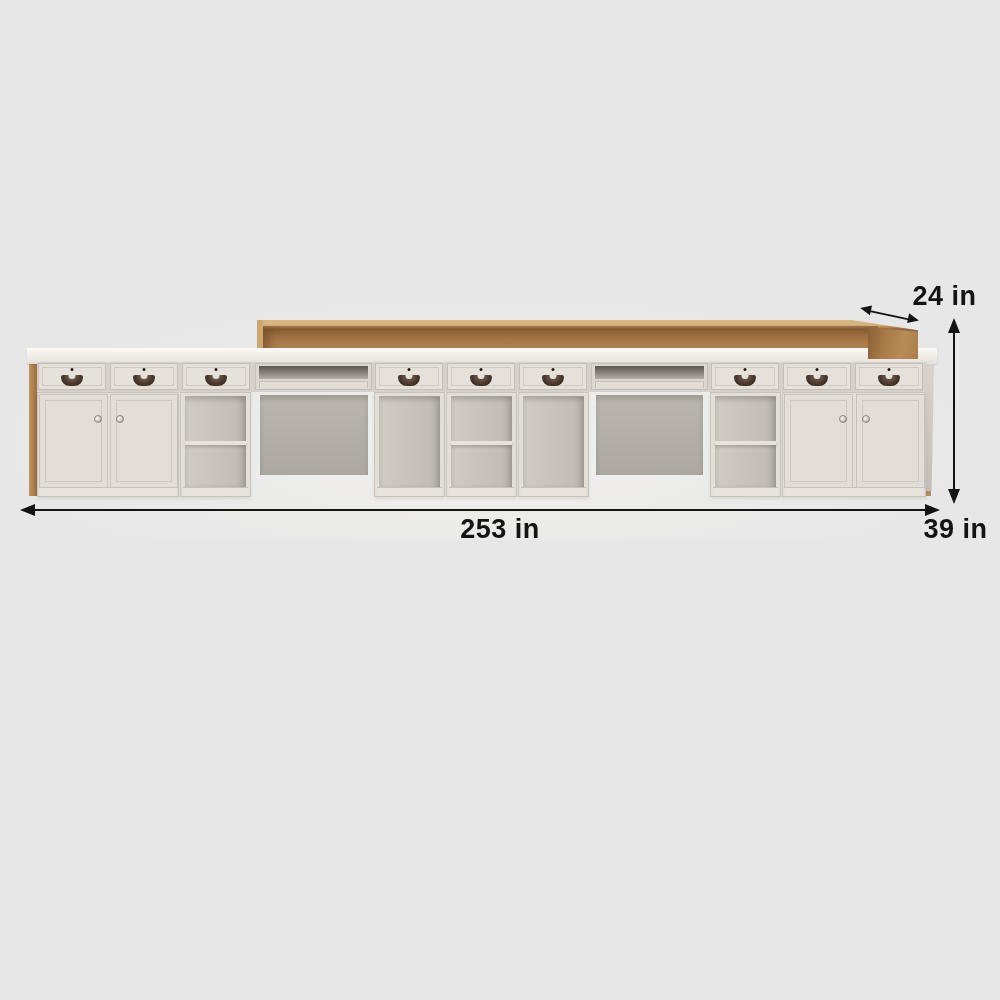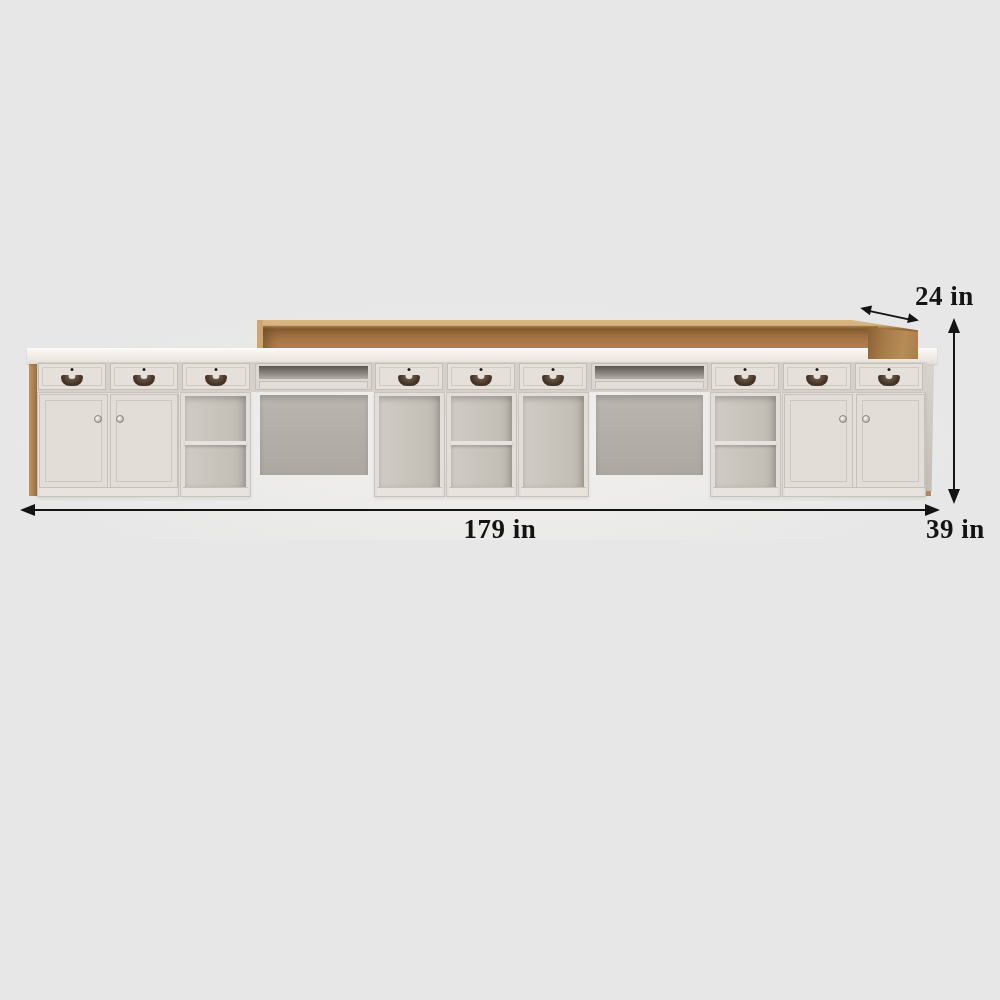--- a/index.html
+++ b/index.html
@@ -76,21 +76,21 @@
   .dline-v{position:absolute;top:13px;bottom:13px;left:7px;width:2px;background:#141414;}
   .ah{position:absolute;width:0;height:0;}
   .ah.left {left:0;top:2px;border-top:6px solid transparent;border-bottom:6px solid transparent;border-right:15px solid #141414;}
   .ah.right{right:0;top:2px;border-top:6px solid transparent;border-bottom:6px solid transparent;border-left:15px solid #141414;}
   .ah.up   {top:0;left:2px;border-left:6px solid transparent;border-right:6px solid transparent;border-bottom:15px solid #141414;}
   .ah.down {bottom:0;left:2px;border-left:6px solid transparent;border-right:6px solid transparent;border-top:15px solid #141414;}
   .dim.small .ah.left{border-right-width:11px;border-top-width:5px;border-bottom-width:5px;}
   .dim.small .ah.right{border-left-width:11px;border-top-width:5px;border-bottom-width:5px;}
   .dim.small .dline-h{left:9px;right:9px;}
   .dim-label{position:absolute;z-index:10;font-weight:700;font-size:27px;line-height:1.1;
-        color:#141414;text-align:center;letter-spacing:.5px;font-family:Liberation Serif, serif;}
+        color:#141414;text-align:center;letter-spacing:.5px;}
 </style>
 </head>
 <body>
 
 <div class="stage">
 
   <div class="backdrop"></div>
 
   <div class="riser"></div>
   <div class="wedge"></div>
@@ -200,21 +200,21 @@
         <span class="knob" style="left:5px"></span>
       </div>
     <div class="base"></div>
   </div>
 
   <div class="dim" style="left:20px;top:502px;width:920px;height:16px">
     <span class="dline-h"></span>
     <span class="ah left"></span>
     <span class="ah right"></span>
   </div>
-  <div class="dim-label" style="left:430px;top:515px;width:140px">179 in</div>
+  <div class="dim-label" style="left:430px;top:515px;width:140px">253 in</div>
 
   <div class="dim" style="left:946px;top:318px;width:16px;height:186px">
     <span class="dline-v"></span>
     <span class="ah up"></span>
     <span class="ah down"></span>
   </div>
   <div class="dim-label" style="left:908px;top:515px;width:95px">39 in</div>
 
   <div class="dim small" style="left:860px;top:301px;width:60px;height:16px;transform:rotate(12deg);transform-origin:left center">
     <span class="dline-h"></span>

